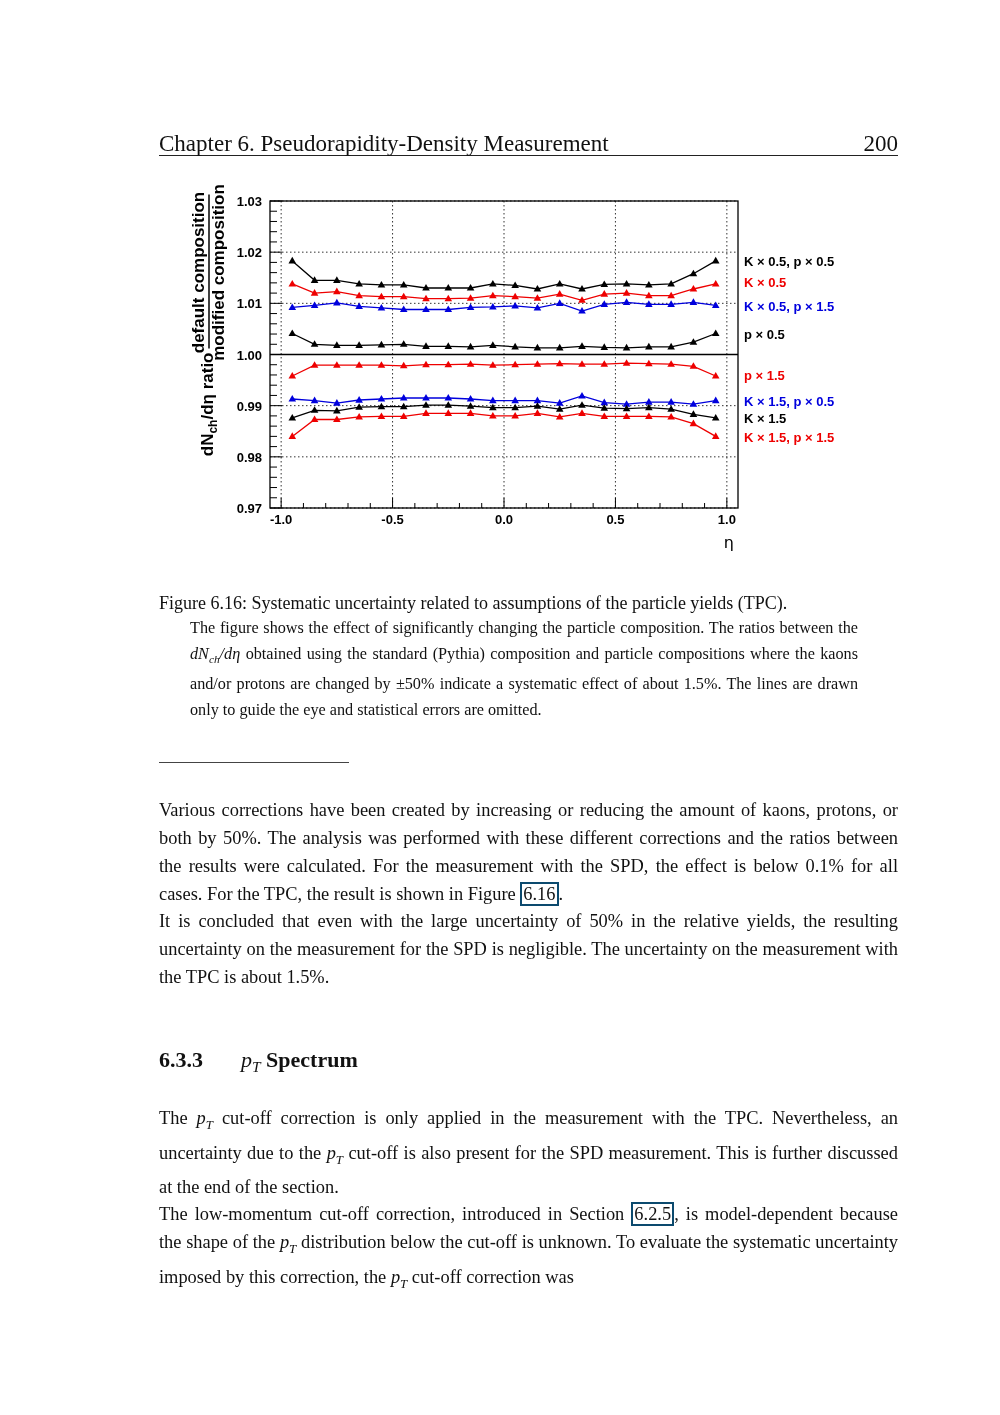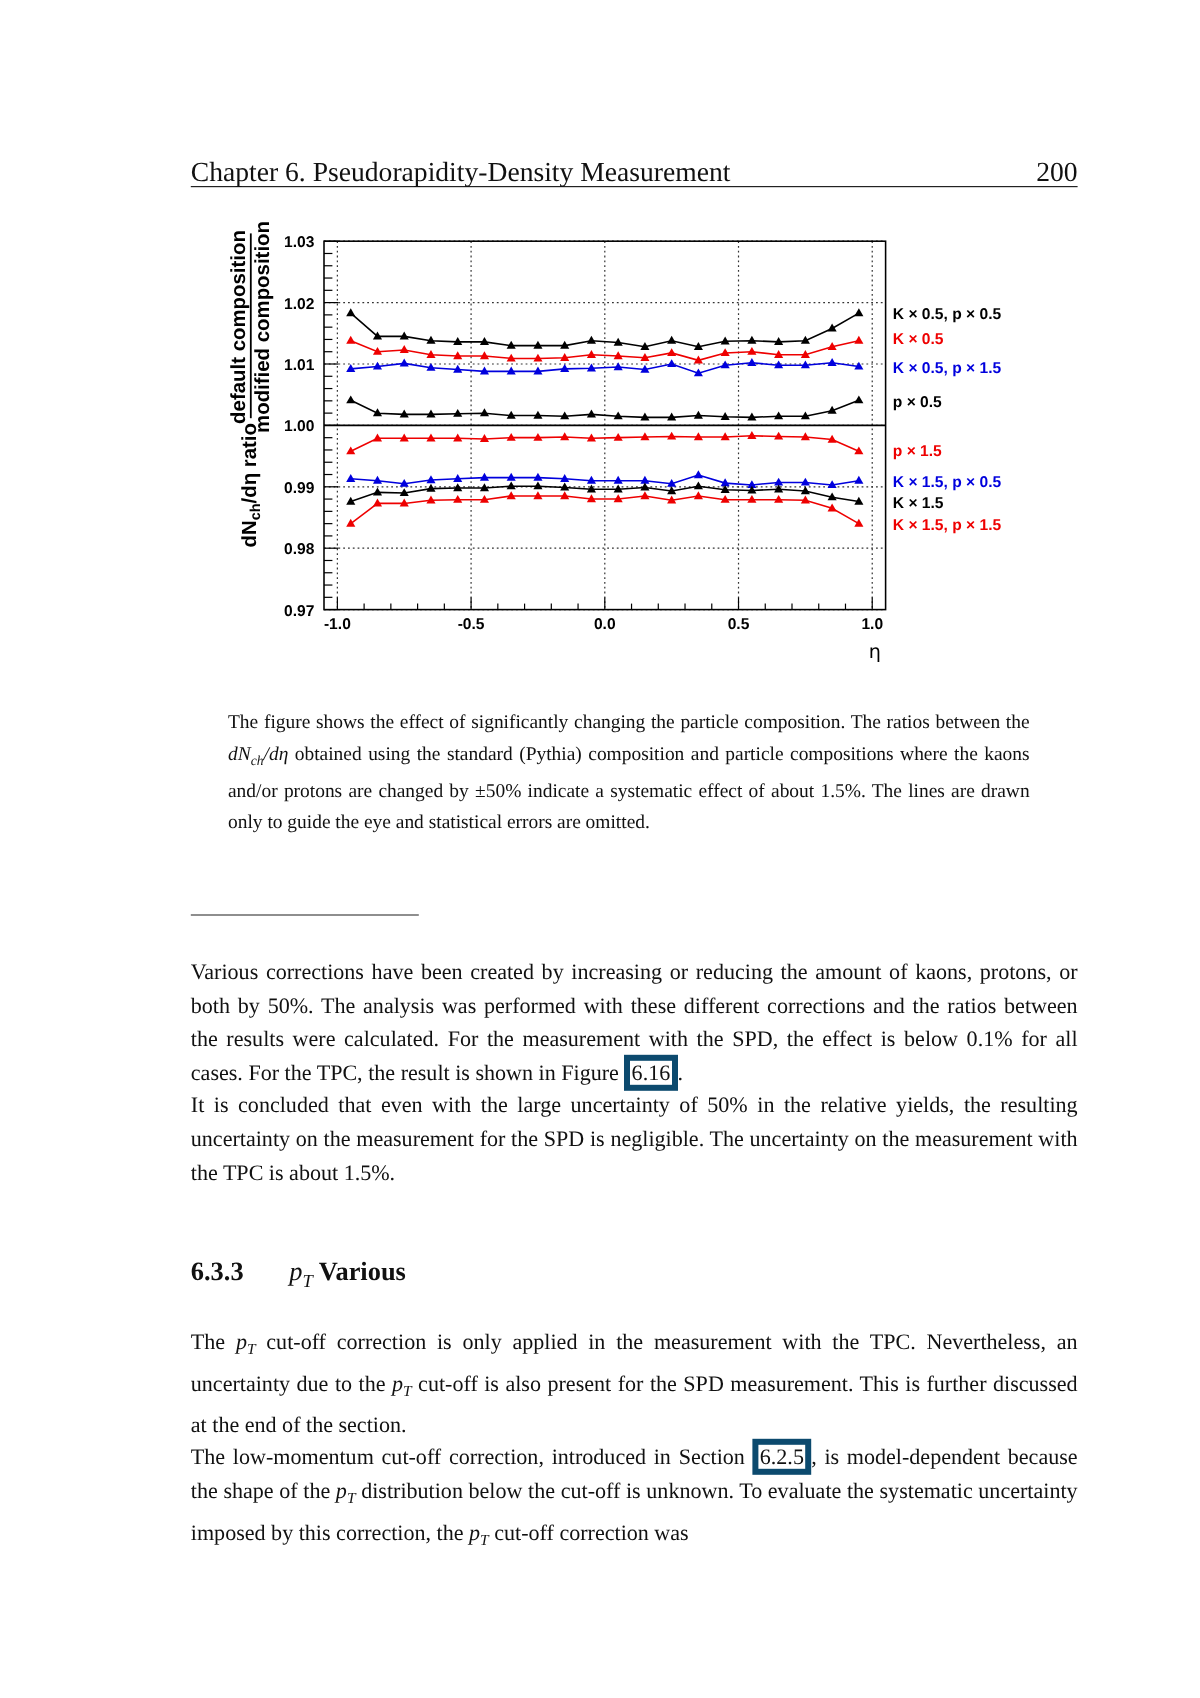--- a/index.html
+++ b/index.html
@@ -7,21 +7,21 @@
   .running-head { position: absolute; left: 159px; top: 131px; width: 739px; height: 24px; border-bottom: 1.3px solid #222; font-size: 23px; font-family: "Liberation Serif", serif; }
   .running-head .left { position: absolute; left: 0; top: 0; }
   .running-head .right { position: absolute; right: 0; top: 0; }
   #chart-wrap { position: absolute; left: 180px; top: 185px; width: 700px; height: 380px; }
   #chart-wrap svg { width: 700px; height: 380px; }
   .caption { position: absolute; left: 159px; top: 590px; width: 745px; font-family: "Liberation Serif", serif; }
   .caption .title { font-size: 18px; line-height: 26px; white-space: nowrap; }
   .caption .body { margin-left: 31px; width: 668px; font-size: 16.2px; line-height: 25.5px; text-align: justify; }
   .footrule { position: absolute; left: 159px; top: 762px; width: 190px; border-top: 1px solid #444; }
   .para { position: absolute; left: 159px; width: 739px; font-family: "Liberation Serif", serif; font-size: 18.4px; line-height: 28px; text-align: justify; }
-  .ref { border: 5px solid #0c4a6e; padding: 0 1px; }
+  .ref { border: 2px solid #0c4a6e; padding: 0 1px; }
   .section-head { position: absolute; left: 159px; top: 1047px; font-family: "Liberation Serif", serif; font-weight: bold; font-size: 22px; }
   .section-head .num { display: inline-block; width: 82px; }
   i.m { font-style: italic; font-weight: normal; }
   sub.s { font-size: 70%; font-style: italic; }
 </style>
 </head>
 <body>
 
 <div class="running-head">
   <span class="left">Chapter 6.  Pseudorapidity-Density Measurement</span>
@@ -288,28 +288,29 @@
       <text x="564" y="126" font-family="&quot;Liberation Sans&quot;, sans-serif" font-weight="bold" font-size="13" fill="#0000dd">K × 0.5, p × 1.5</text>
       <text x="564" y="154" font-family="&quot;Liberation Sans&quot;, sans-serif" font-weight="bold" font-size="13" fill="#000000">p × 0.5</text>
       <text x="564" y="195" font-family="&quot;Liberation Sans&quot;, sans-serif" font-weight="bold" font-size="13" fill="#ee0000">p × 1.5</text>
       <text x="564" y="221" font-family="&quot;Liberation Sans&quot;, sans-serif" font-weight="bold" font-size="13" fill="#0000dd">K × 1.5, p × 0.5</text>
       <text x="564" y="238" font-family="&quot;Liberation Sans&quot;, sans-serif" font-weight="bold" font-size="13" fill="#000000">K × 1.5</text>
       <text x="564" y="257" font-family="&quot;Liberation Sans&quot;, sans-serif" font-weight="bold" font-size="13" fill="#ee0000">K × 1.5, p × 1.5</text>
     </svg>
 </div>
 
 <div class="caption">
+  <div class="title">Figure 6.16: Systematic uncertainty related to assumptions of the particle yields (TPC).</div>
   <div class="body"><span>The figure shows the effect of significantly changing the particle composition. The ratios between the </span><i class="m"><span>dN</span><sub class="s">ch</sub><span>/dη</span></i><span> obtained using the standard (Pythia) composition and particle compositions where the kaons and/or protons are changed by ±50% indicate a systematic effect of about 1.5%. The lines are drawn only to guide the eye and statistical errors are omitted.</span></div>
 </div>
 
 <div class="footrule"></div>
 
 <div class="para" style="top:796px"><span>Various corrections have been created by increasing or reducing the amount of kaons, protons, or both by 50%. The analysis was performed with these different corrections and the ratios between the results were calculated. For the measurement with the SPD, the effect is below 0.1% for all cases. For the TPC, the result is shown in Figure </span><span class="ref">6.16</span><span>.</span></div>
 
 <div class="para" style="top:907px">It is concluded that even with the large uncertainty of 50% in the relative yields, the resulting uncertainty on the measurement for the SPD is negligible. The uncertainty on the measurement with the TPC is about 1.5%.</div>
 
 <div class="section-head">
-  <span class="num">6.3.3</span><i class="m"><span>p</span><sub class="s">T</sub></i><span> Various</span>
+  <span class="num">6.3.3</span><i class="m"><span>p</span><sub class="s">T</sub></i><span> Spectrum</span>
 </div>
 
 <div class="para" style="top:1104px"><span>The </span><i class="m"><span>p</span><sub class="s">T</sub></i><span> cut-off correction is only applied in the measurement with the TPC. Nevertheless, an uncertainty due to the </span><i class="m"><span>p</span><sub class="s">T</sub></i><span> cut-off is also present for the SPD measurement. This is further discussed at the end of the section.</span></div>
 
 <div class="para" style="top:1200px"><span>The low-momentum cut-off correction, introduced in Section </span><span class="ref">6.2.5</span><span>, is model-dependent because the shape of the </span><i class="m"><span>p</span><sub class="s">T</sub></i><span> distribution below the cut-off is unknown. To evaluate the systematic uncertainty imposed by this correction, the </span><i class="m"><span>p</span><sub class="s">T</sub></i><span> cut-off correction was</span></div>
 
 </body></html>

